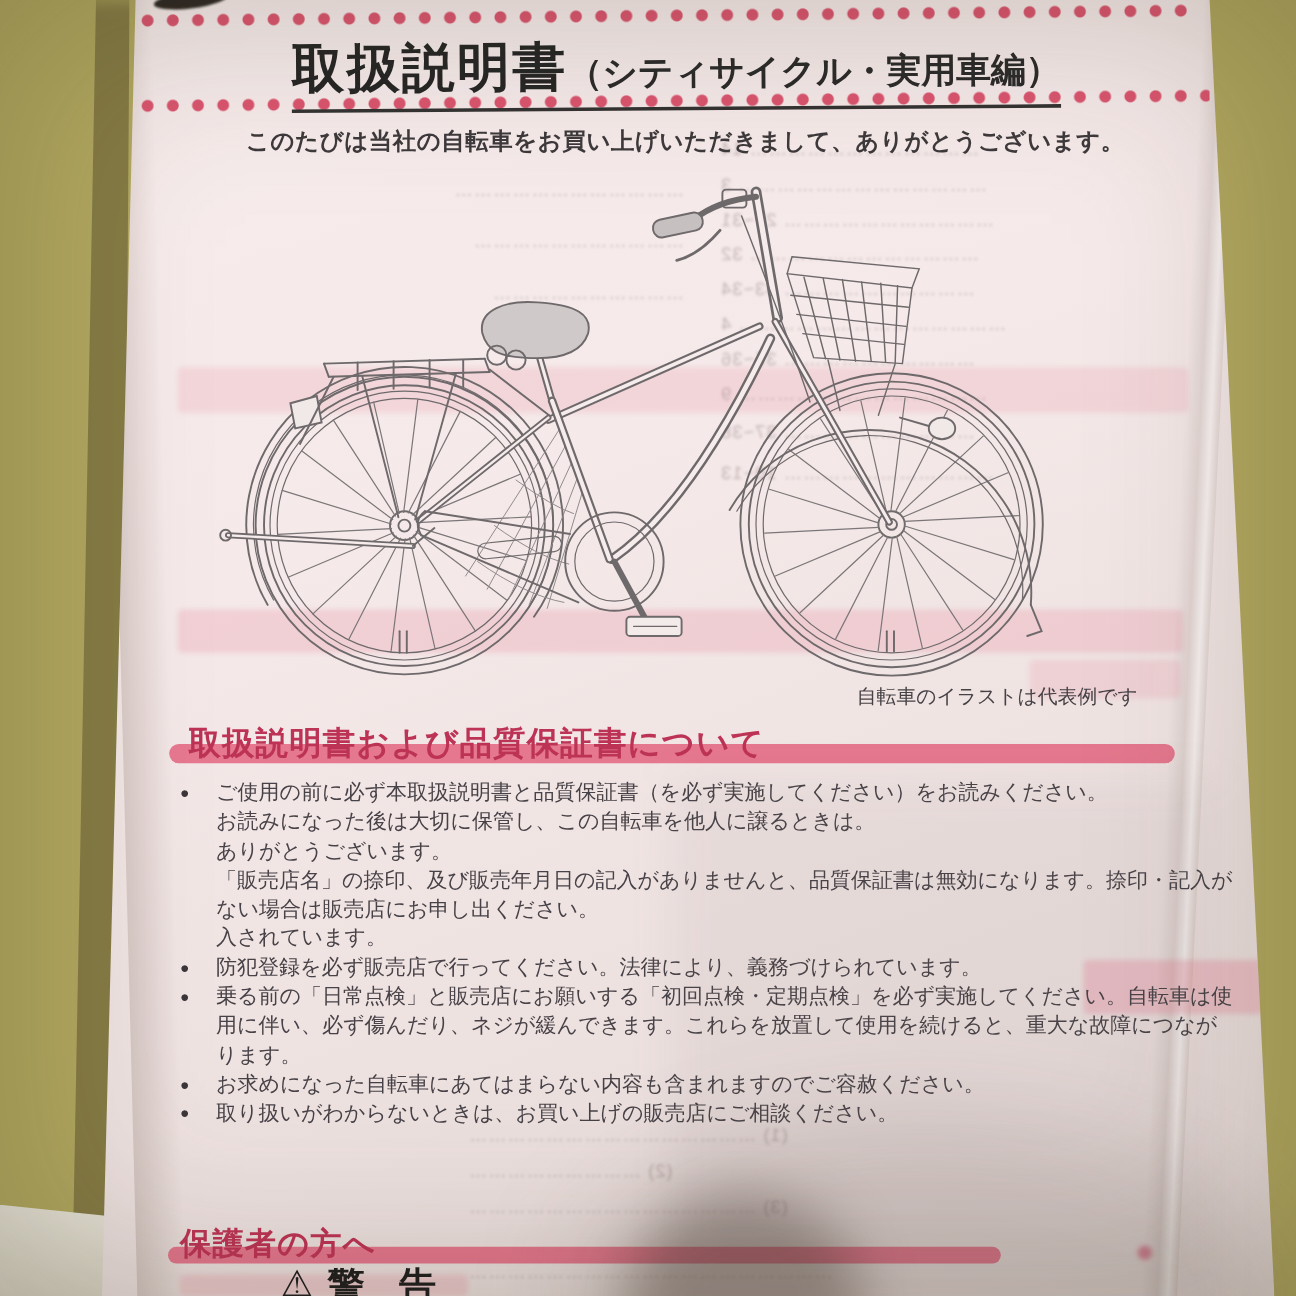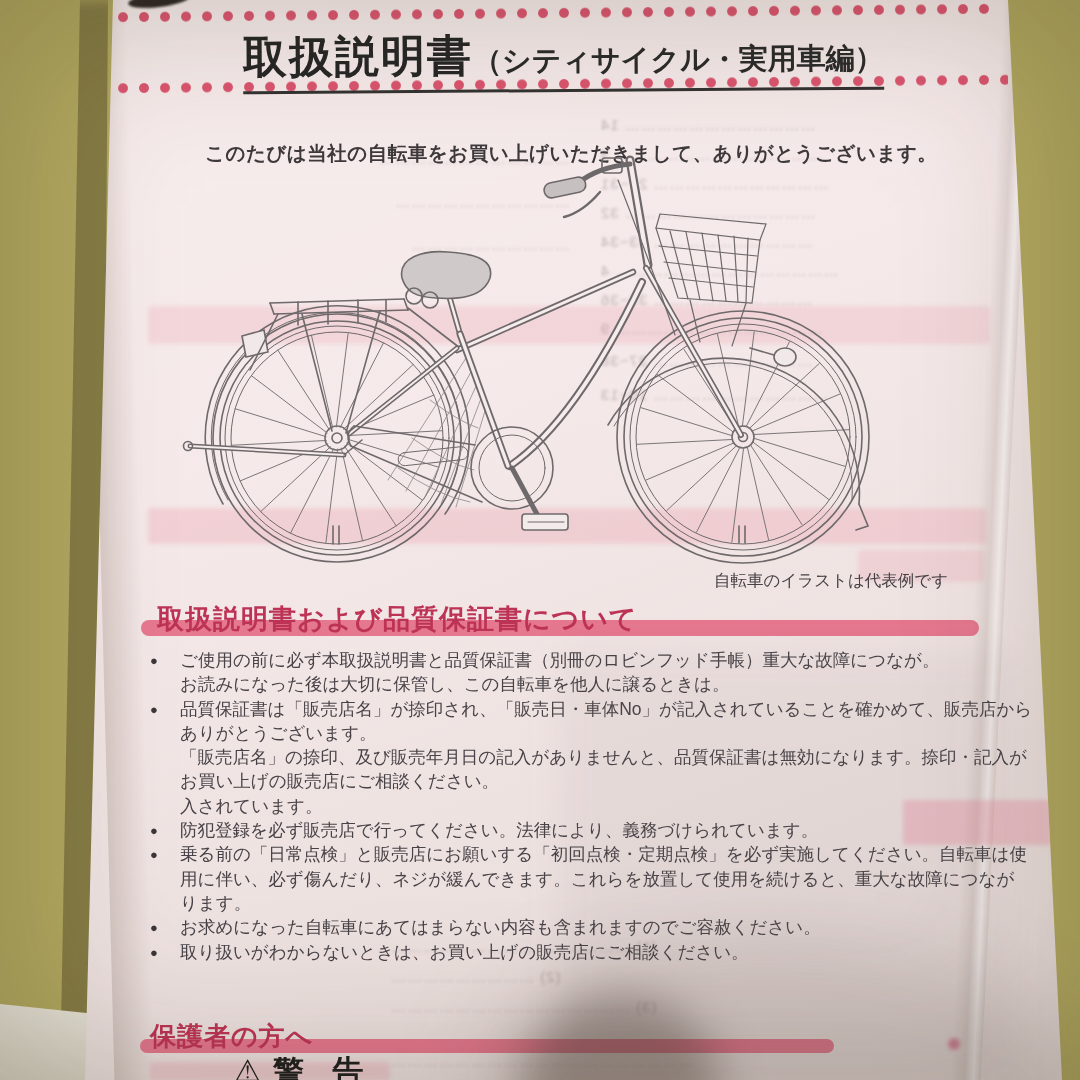--- a/index.html
+++ b/index.html
@@ -53,21 +53,21 @@
   .dots{
     position:absolute;height:13px;
     background-image:radial-gradient(circle at 7px 6px,#dc5570 4.4px,rgba(0,0,0,0) 5.4px);
     background-size:21px 13px;background-repeat:repeat-x;
     transform:rotate(-0.55deg);
   }
   .title-row{position:absolute;left:243px;top:26px;transform:rotate(-0.4deg);
     display:flex;align-items:baseline;border-bottom:3px solid #333;padding-bottom:4px;}
   .title-main{font-size:44px;font-weight:700;color:#262626;letter-spacing:2px;}
   .title-sub{font-size:29px;font-weight:700;color:#2b2b2b;letter-spacing:0px;}
-  .greeting{position:absolute;left:205px;top:104px;font-size:19.5px;font-weight:600;color:#3e3a3c;letter-spacing:.5px;margin-top:36px;}
+  .greeting{position:absolute;left:205px;top:104px;font-size:19.5px;font-weight:600;color:#3e3a3c;letter-spacing:.5px;}
   .caption{position:absolute;left:714px;top:570px;font-size:16.5px;color:#454145;}
   .sec-head{position:absolute;font-weight:700;color:#bd3355;letter-spacing:1px;white-space:nowrap;}
   .sec-bar{position:absolute;border-radius:8px;background:rgba(225,88,118,.78);}
   .blist{position:absolute;left:150px;top:648px;width:850px;}
   .bline{position:relative;height:24.3px;white-space:nowrap;font-size:17.5px;color:#474247;}
   .bdot{display:inline-block;width:30px;text-align:left;font-size:13px;vertical-align:1px;color:#3a3639;}
   .warn-clip{position:absolute;left:234px;top:1056px;width:220px;height:24px;overflow:hidden;}
   .warn-inner{display:flex;align-items:flex-start;gap:12px;font-weight:700;color:#1e1e1e;}
   .warn-tri{font-size:30px;line-height:30px;}
   .warn-txt{font-size:31px;line-height:31px;letter-spacing:10px;}
@@ -303,26 +303,25 @@
         <path d="M214,305 L232,290"></path>
       </g>
     </svg>
 
     <div class="caption">自転車のイラストは代表例です</div>
 
     <div class="sec-bar" style="left:141px;top:620px;width:838px;height:16px;"></div>
     <div class="sec-head" style="left:157px;top:601px;font-size:27px;">取扱説明書および品質保証書について</div>
 
     <div class="blist">
-        <div class="bline"><span class="bdot">●</span><span>ご使用の前に必ず本取扱説明書と品質保証書（別冊のロビンフッド手帳）重大な故障につなが。</span></div>
+        <div class="bline"><span class="bdot">●</span><span>ご使用の前に必ず本取扱説明書と品質保証書（を必ず実施してください）をお読みください。</span></div>
         <div class="bline"><span class="bdot" style="visibility: hidden;">●</span><span>お読みになった後は大切に保管し、この自転車を他人に譲るときは。</span></div>
-        <div class="bline"><span class="bdot">●</span><span>品質保証書は「販売店名」が捺印され、「販売日・車体No」が記入されていることを確かめて、販売店から</span></div>
         <div class="bline"><span class="bdot" style="visibility: hidden;">●</span><span>ありがとうございます。</span></div>
         <div class="bline"><span class="bdot" style="visibility: hidden;">●</span><span>「販売店名」の捺印、及び販売年月日の記入がありませんと、品質保証書は無効になります。捺印・記入が</span></div>
-        <div class="bline"><span class="bdot" style="visibility: hidden;">●</span><span>お買い上げの販売店にご相談ください。</span></div>
+        <div class="bline"><span class="bdot" style="visibility: hidden;">●</span><span>ない場合は販売店にお申し出ください。</span></div>
         <div class="bline"><span class="bdot" style="visibility: hidden;">●</span><span>入されています。</span></div>
         <div class="bline"><span class="bdot">●</span><span>防犯登録を必ず販売店で行ってください。法律により、義務づけられています。</span></div>
         <div class="bline"><span class="bdot">●</span><span>乗る前の「日常点検」と販売店にお願いする「初回点検・定期点検」を必ず実施してください。自転車は使</span></div>
         <div class="bline"><span class="bdot" style="visibility: hidden;">●</span><span>用に伴い、必ず傷んだり、ネジが緩んできます。これらを放置して使用を続けると、重大な故障につなが</span></div>
         <div class="bline"><span class="bdot" style="visibility: hidden;">●</span><span>ります。</span></div>
         <div class="bline"><span class="bdot">●</span><span>お求めになった自転車にあてはまらない内容も含まれますのでご容赦ください。</span></div>
         <div class="bline"><span class="bdot">●</span><span>取り扱いがわからないときは、お買い上げの販売店にご相談ください。</span></div>
       </div>
 
     <div class="sec-bar" style="left:140px;top:1039px;width:694px;height:14px;"></div>

